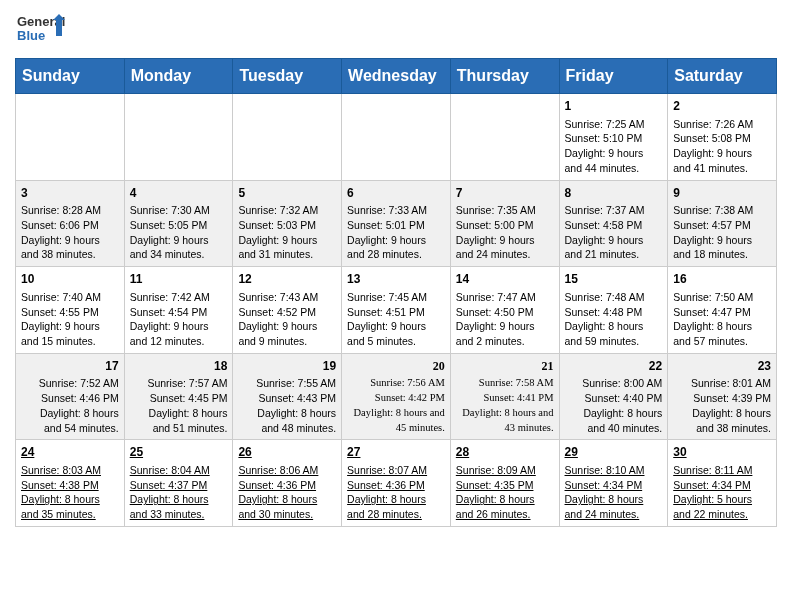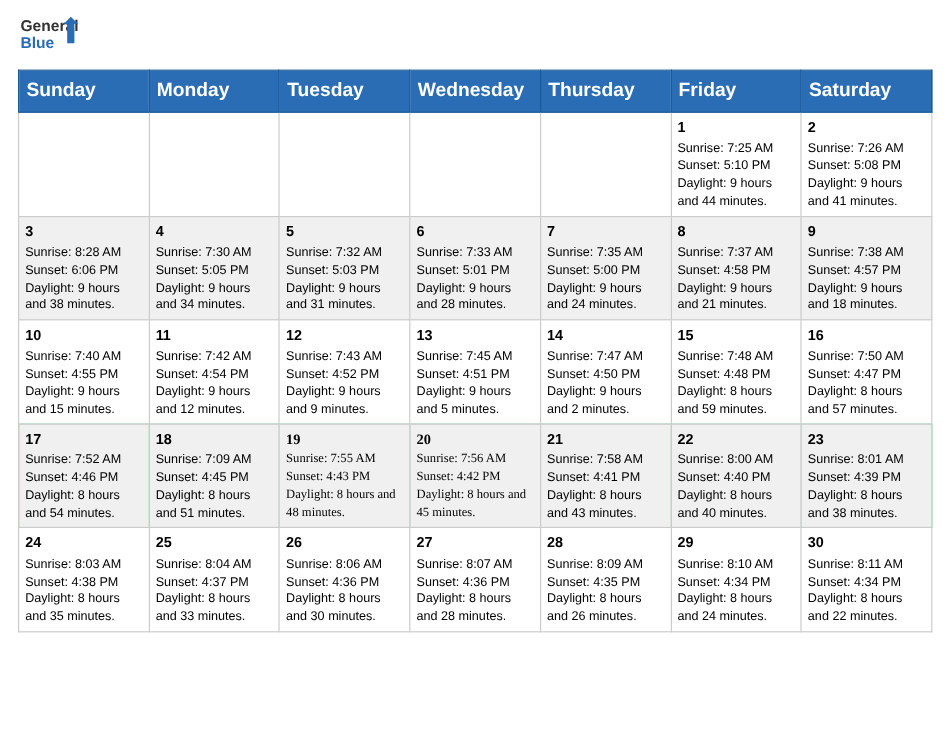--- a/index.html
+++ b/index.html
@@ -204,65 +204,65 @@
           <div>Sunset: 4:48 PM</div>
           <div>Daylight: 8 hours and 59 minutes.</div>
         </td>
         <td>
           <span class="day-num">16</span>
           <div>Sunrise: 7:50 AM</div>
           <div>Sunset: 4:47 PM</div>
           <div>Daylight: 8 hours and 57 minutes.</div>
         </td>
       </tr>
-      <tr style="background: #22c55e;">
+      <tr style="background: #eab308; text-align: right;">
         <td style="background: rgb(240, 240, 240);">
           <span class="day-num">17</span>
           <div>Sunrise: 7:52 AM</div>
           <div>Sunset: 4:46 PM</div>
           <div>Daylight: 8 hours and 54 minutes.</div>
         </td>
         <td style="background: rgb(240, 240, 240);">
           <span class="day-num">18</span>
-          <div>Sunrise: 7:09 AM</div>
+          <div>Sunrise: 7:57 AM</div>
           <div>Sunset: 4:45 PM</div>
           <div>Daylight: 8 hours and 51 minutes.</div>
         </td>
-        <td style="background: rgb(240, 240, 240); font-family: Liberation Serif, serif;">
+        <td style="background: rgb(240, 240, 240);">
           <span class="day-num">19</span>
           <div>Sunrise: 7:55 AM</div>
           <div>Sunset: 4:43 PM</div>
           <div>Daylight: 8 hours and 48 minutes.</div>
         </td>
         <td style="background: rgb(240, 240, 240); font-family: Liberation Serif, serif;">
           <span class="day-num">20</span>
           <div>Sunrise: 7:56 AM</div>
           <div>Sunset: 4:42 PM</div>
           <div>Daylight: 8 hours and 45 minutes.</div>
         </td>
-        <td style="background: rgb(240, 240, 240);">
+        <td style="background: rgb(240, 240, 240); font-family: Liberation Serif, serif;">
           <span class="day-num">21</span>
           <div>Sunrise: 7:58 AM</div>
           <div>Sunset: 4:41 PM</div>
           <div>Daylight: 8 hours and 43 minutes.</div>
         </td>
         <td style="background: rgb(240, 240, 240);">
           <span class="day-num">22</span>
           <div>Sunrise: 8:00 AM</div>
           <div>Sunset: 4:40 PM</div>
           <div>Daylight: 8 hours and 40 minutes.</div>
         </td>
         <td style="background: rgb(240, 240, 240); margin-left: 29px;">
           <span class="day-num">23</span>
           <div>Sunrise: 8:01 AM</div>
           <div>Sunset: 4:39 PM</div>
           <div>Daylight: 8 hours and 38 minutes.</div>
         </td>
       </tr>
-      <tr style="background: rgb(255, 255, 255);">
+      <tr style="background: rgb(255, 255, 255); text-decoration: underline;">
         <td>
           <span class="day-num">24</span>
           <div>Sunrise: 8:03 AM</div>
           <div>Sunset: 4:38 PM</div>
           <div>Daylight: 8 hours and 35 minutes.</div>
         </td>
         <td>
           <span class="day-num">25</span>
           <div>Sunrise: 8:04 AM</div>
           <div>Sunset: 4:37 PM</div>
@@ -289,17 +289,17 @@
         <td>
           <span class="day-num">29</span>
           <div>Sunrise: 8:10 AM</div>
           <div>Sunset: 4:34 PM</div>
           <div>Daylight: 8 hours and 24 minutes.</div>
         </td>
         <td>
           <span class="day-num">30</span>
           <div>Sunrise: 8:11 AM</div>
           <div>Sunset: 4:34 PM</div>
-          <div>Daylight: 8 hours and 22 minutes.</div>
+          <div>Daylight: 5 hours and 22 minutes.</div>
         </td>
       </tr>
     </tbody>
 </table>
 
 </body></html>

